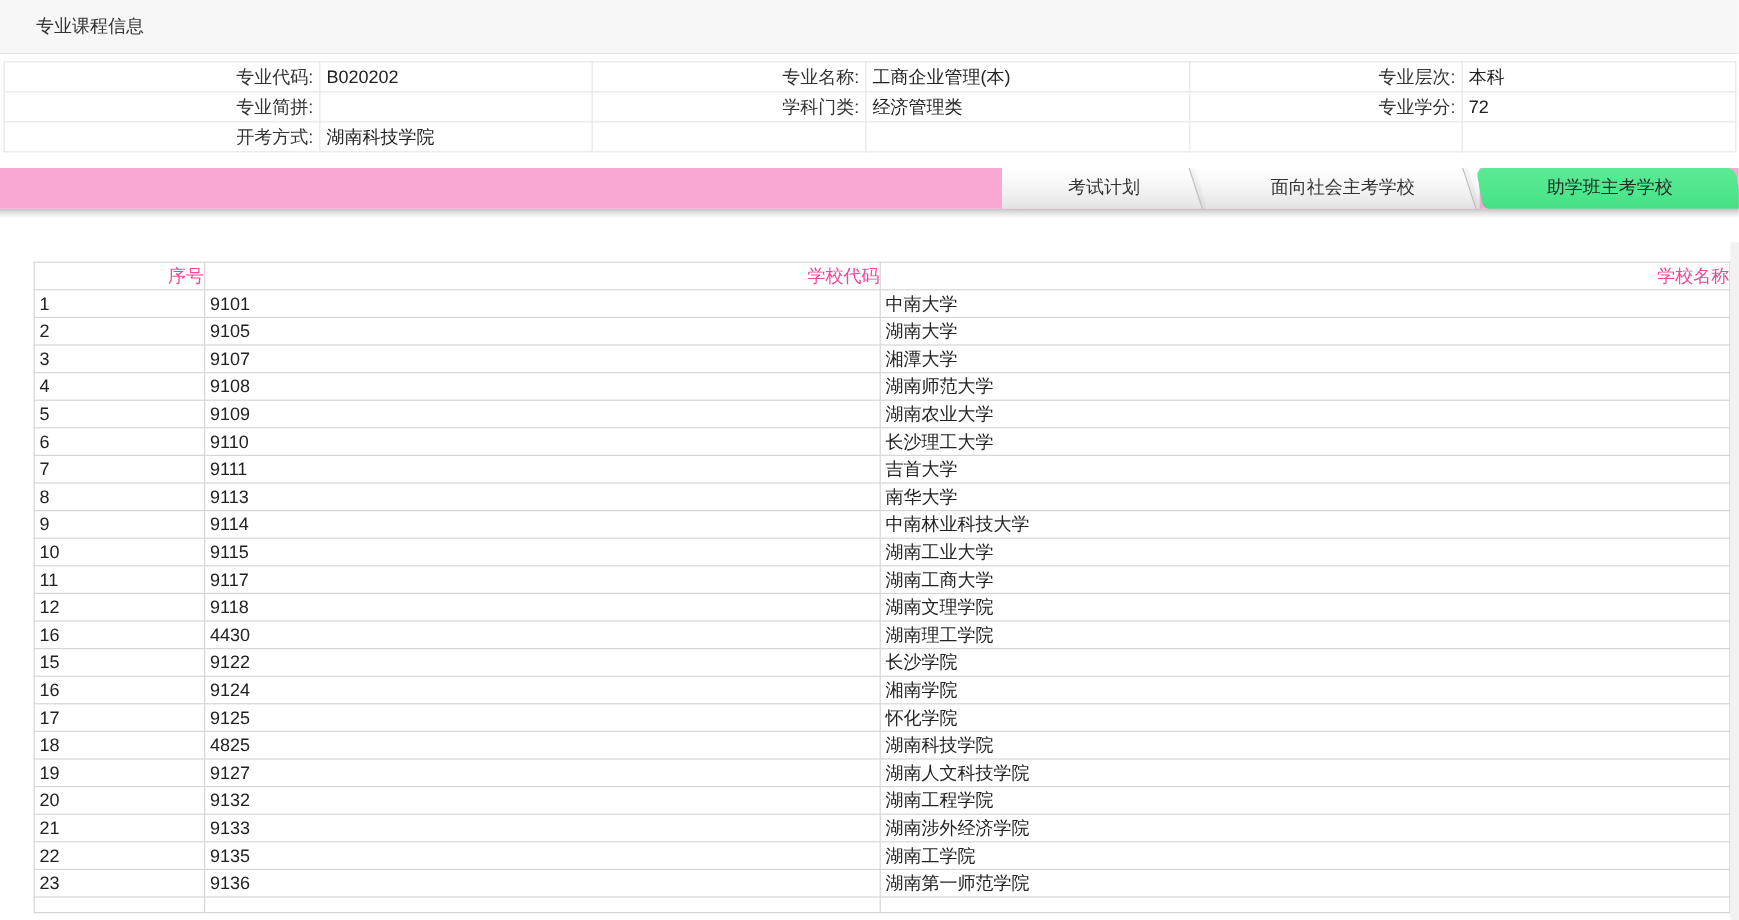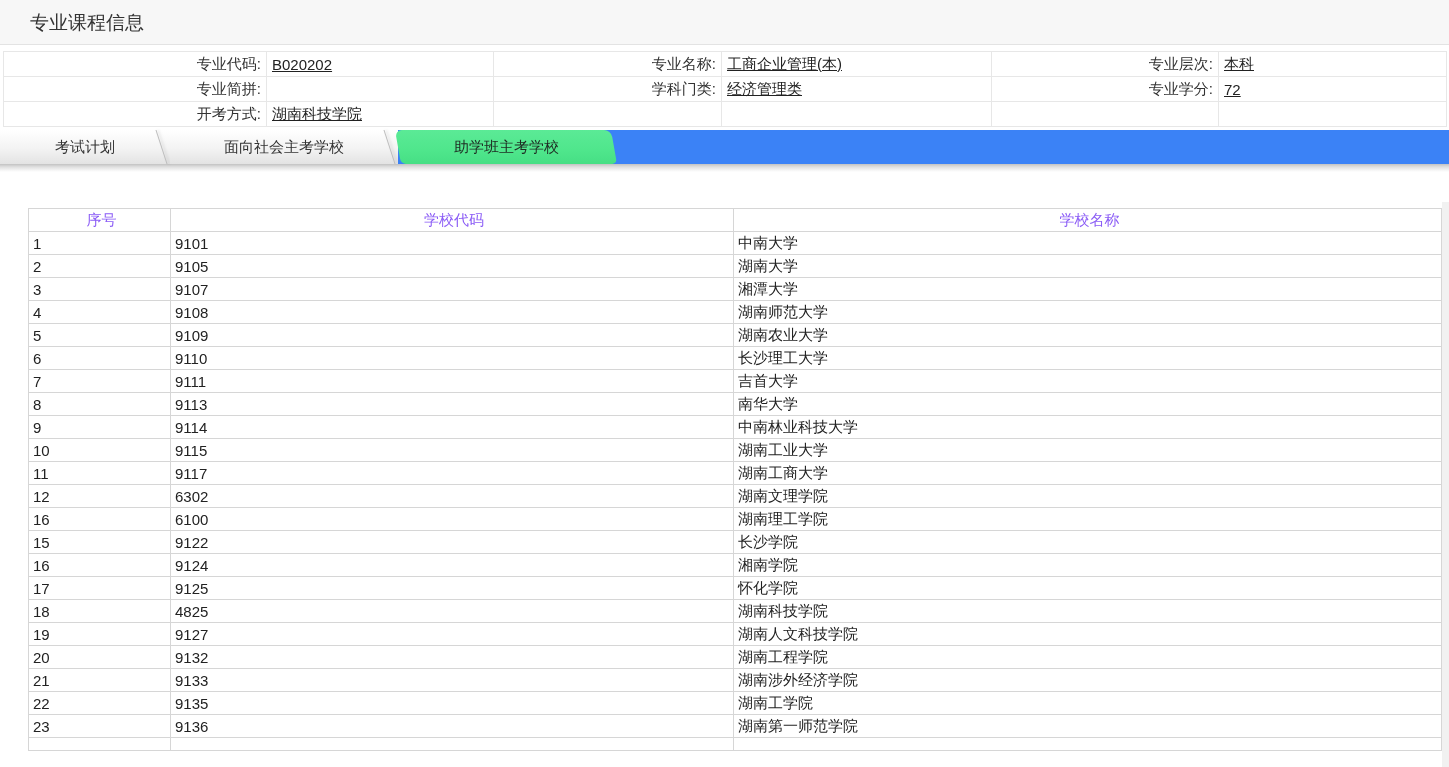--- a/index.html
+++ b/index.html
@@ -10,49 +10,50 @@
     font-family: "Liberation Sans", "DejaVu Sans", sans-serif;
     color: #333;
   }
   
   .title-bar {
     height: 45px;
     background: #f7f7f7;
     border-bottom: 1px solid #e3e3e3;
     line-height: 45px;
     padding-left: 30px;
-    font-size: 19px;
+    font-size: 15px;
     color: #333;
     box-sizing: border-box;
   }
   
   .info-table-wrap { padding-top: 6px; }
   table.info-table {
     border-collapse: collapse;
     table-layout: fixed;
     width: calc(100% - 5px);
     margin-left: 3px;
     font-size: 15px;
   }
   table.info-table td {
     border: 1px solid #e7e7e7;
     height: 24px;
     padding: 0 5px;
     overflow: hidden;
     white-space: nowrap;
   }
   td.info-label { text-align: right; color: #333; }
-  td.info-value { text-align: left; color: #222; text-decoration: underline; }
+  td.info-value { text-align: left; color: #222; }
   
   .tab-bar {
-    margin-top: 3px;
+    margin-top: 13px;
     height: 34px;
     display: flex;
     position: relative;
-    background: #3b82f6;
+    background: #f9a8d4;
+    justify-content: flex-end;
   }
   .tab {
     position: relative;
     height: 34px;
     line-height: 34px;
     text-align: center;
     font-size: 15px;
     color: #333;
     background: linear-gradient(180deg, #ffffff 0%, #f3f3f3 55%, #e3e3e3 100%);
     cursor: pointer;
@@ -90,21 +91,21 @@
   table.school-table th, table.school-table td {
     border: 1px solid #d6d6d6;
     height: 22px;
     padding: 0 0 0 4px;
     overflow: hidden;
     white-space: nowrap;
     font-weight: normal;
     text-align: left;
     color: #222;
   }
-  table.school-table th { text-align: center; color: #8b5cf6; margin-top: 36px; }
+  table.school-table th { text-align: right; color: #ec4899; margin-top: 36px; }
   table.school-table tr.partial-row td { height: 12px; }
   
   .scrollbar-track {
     position: absolute;
     right: 0; top: 202px;
     width: 7px; height: 565px;
     background: #f1f1f1;
   }
 </style>
 </head>
@@ -245,27 +246,27 @@
         </tr>
 
         <tr>
           <td>11</td>
           <td>9117</td>
           <td>湖南工商大学</td>
         </tr>
 
         <tr>
           <td>12</td>
-          <td>6302</td>
+          <td>9118</td>
           <td>湖南文理学院</td>
         </tr>
 
         <tr>
           <td>16</td>
-          <td>6100</td>
+          <td>4430</td>
           <td>湖南理工学院</td>
         </tr>
 
 
         <tr>
           <td>15</td>
           <td>9122</td>
           <td>长沙学院</td>
         </tr>
 

